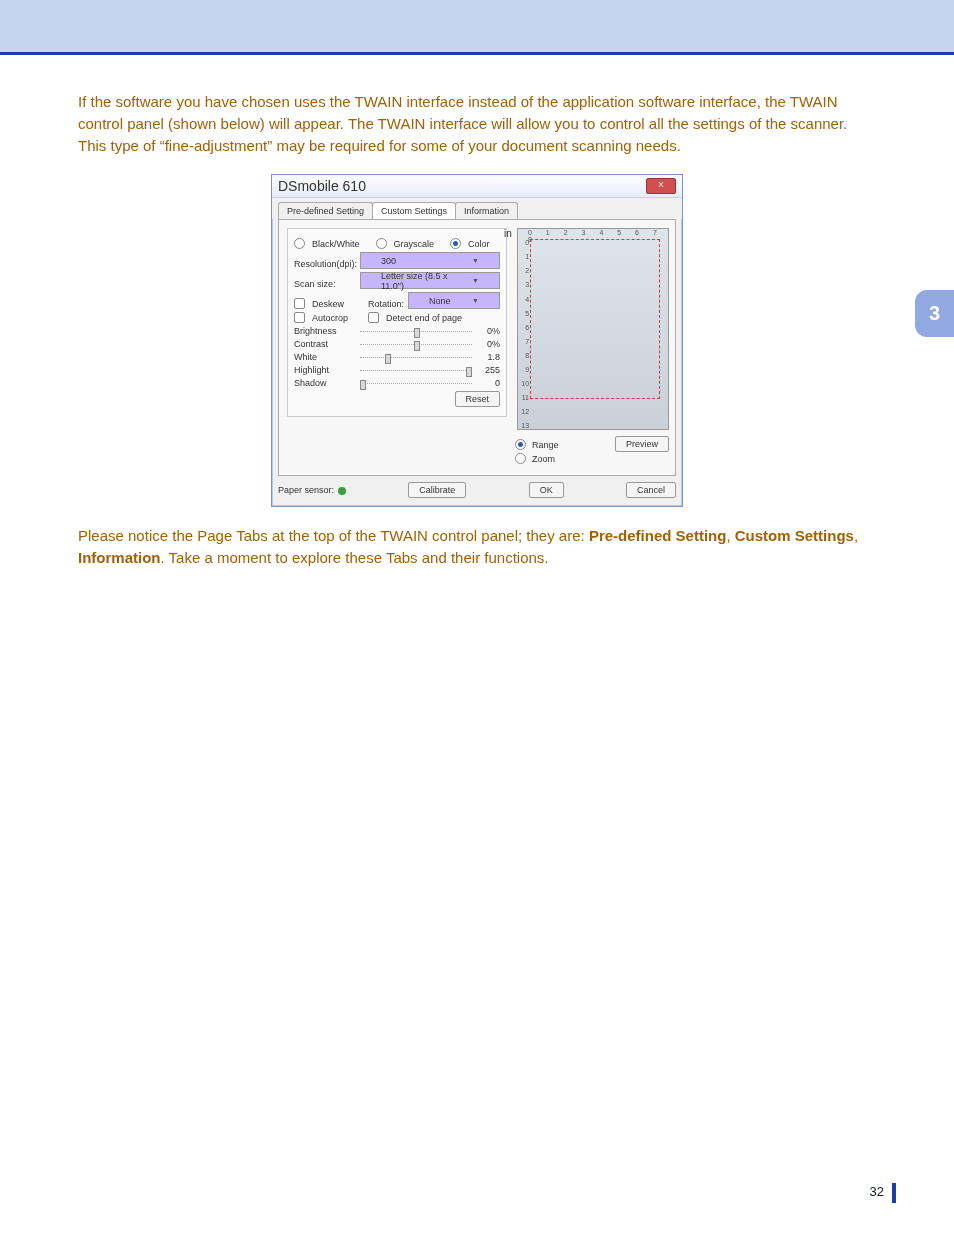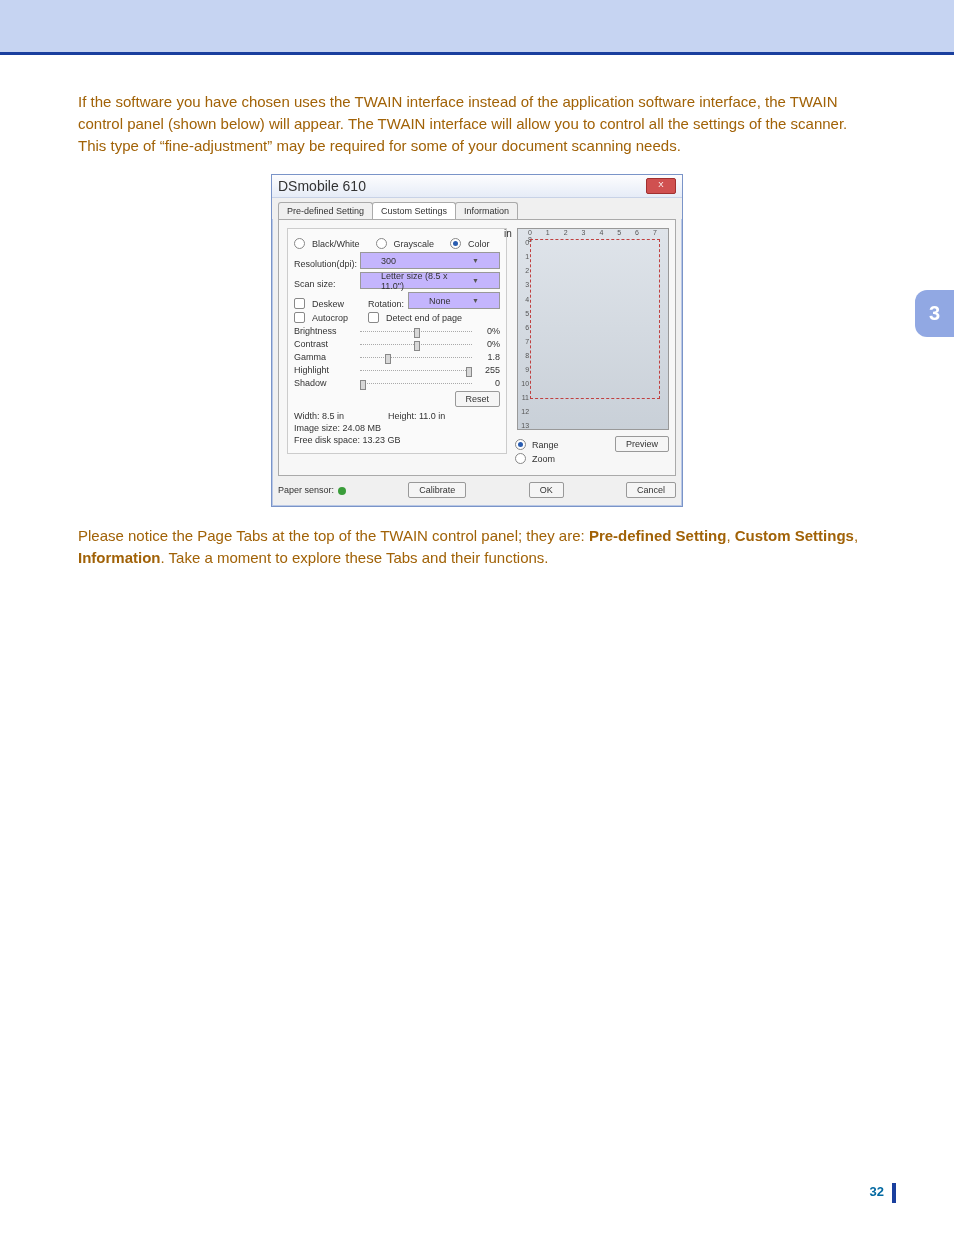--- a/index.html
+++ b/index.html
@@ -5,21 +5,21 @@
   html,body{margin:0;padding:0;background:#fff;font-family:Arial,Helvetica,sans-serif;color:#000}
   .page{width:954px;min-height:1235px;margin:0 auto;position:relative;background:#fff}
   .top-banner{height:52px;background:#c6d4f2;border-bottom:3px solid #1a3f9e}
   .content{padding:36px 78px 0 78px}
   .section-header{font-size:12px;color:#333;margin-bottom:44px}
   .body-text{font-size:15px;line-height:1.45;color:#a16207;margin-bottom:18px}
   .body-text b{font-weight:bold}
   
   .chapter-tab{position:absolute;right:0;top:290px;background:#91a8e3;color:#fff;font-size:20px;font-weight:bold;padding:12px 14px;border-radius:12px 0 0 12px}
   
-  .page-number{position:absolute;right:70px;bottom:36px;font-size:13px;font-weight:bold;color:#0369a1}
+  .page-number{position:absolute;right:70px;bottom:36px;font-size:13px;font-weight:normal;color:#0f172a}
   .page-number-bar{position:absolute;right:58px;bottom:32px;width:4px;height:20px;background:#1a3f9e}
   
   .dialog{width:410px;margin:10px auto 18px auto;border:1px solid #7a94c8;background:#f0f0f0;font-size:9px;color:#333;box-shadow:0 0 0 1px #b9c8e6 inset}
   .title-bar{background:linear-gradient(#fdfdfe,#e6ecf7);padding:3px 6px;display:flex;align-items:center;justify-content:space-between;border-bottom:1px solid #c8d2e6}
   .title-text{font-size:14px}
   .close-btn{width:28px;height:14px;background:#d05050;border:1px solid #a03030;color:#fff;font-size:8px;line-height:12px;text-align:center;border-radius:2px}
   .tabs-row{display:flex;padding:4px 6px 0 6px;background:#f0f0f0}
   .tab{border:1px solid #aaa;border-bottom:none;padding:3px 8px;background:#f0f0f0;margin-right:-1px;font-size:9px;border-radius:3px 3px 0 0}
   .tab.active{background:#fff;position:relative;z-index:2}
   .tab-body{border:1px solid #aaa;margin:0 6px 6px 6px;background:#f7f7f7;padding:8px;display:flex;gap:8px}
@@ -122,21 +122,21 @@
               </div>
             <div class="row">
                 <label class="lbl">Contrast</label>
                 <div class="slider">
                   <div class="track"></div>
                   <div class="thumb" style="left:48%"></div>
                 </div>
                 <span class="val">0%</span>
               </div>
             <div class="row">
-                <label class="lbl">Gamma</label>
+                <label class="lbl">White</label>
                 <div class="slider">
                   <div class="track"></div>
                   <div class="thumb" style="left:22%"></div>
                 </div>
                 <span class="val">1.8</span>
               </div>
             <div class="row">
                 <label class="lbl">Highlight</label>
                 <div class="slider">
                   <div class="track"></div>
@@ -150,28 +150,20 @@
                   <div class="track"></div>
                   <div class="thumb" style="left:0%"></div>
                 </div>
                 <span class="val">0</span>
               </div>
 
             <div class="row" style="justify-content:flex-end">
                 <span class="btn">Reset</span>
               </div>
 
-            <div class="status-lines" style="margin-top:4px">
-              <div class="row">
-                  <span style="width:90px">Width: 8.5 in</span>
-                  <span>Height: 11.0 in</span>
-                </div>
-              <div>Image size: 24.08 MB</div>
-              <div>Free disk space: 13.23 GB</div>
-            </div>
           </div>
         </div>
 
         <div class="right-col">
           <div class="preview-box">
             <span class="ruler-label">in</span>
             <div class="ruler-top">0 1 2 3 4 5 6 7 8</div>
             <div class="ruler-left">
               <span>0</span>
                 <span>1</span>

